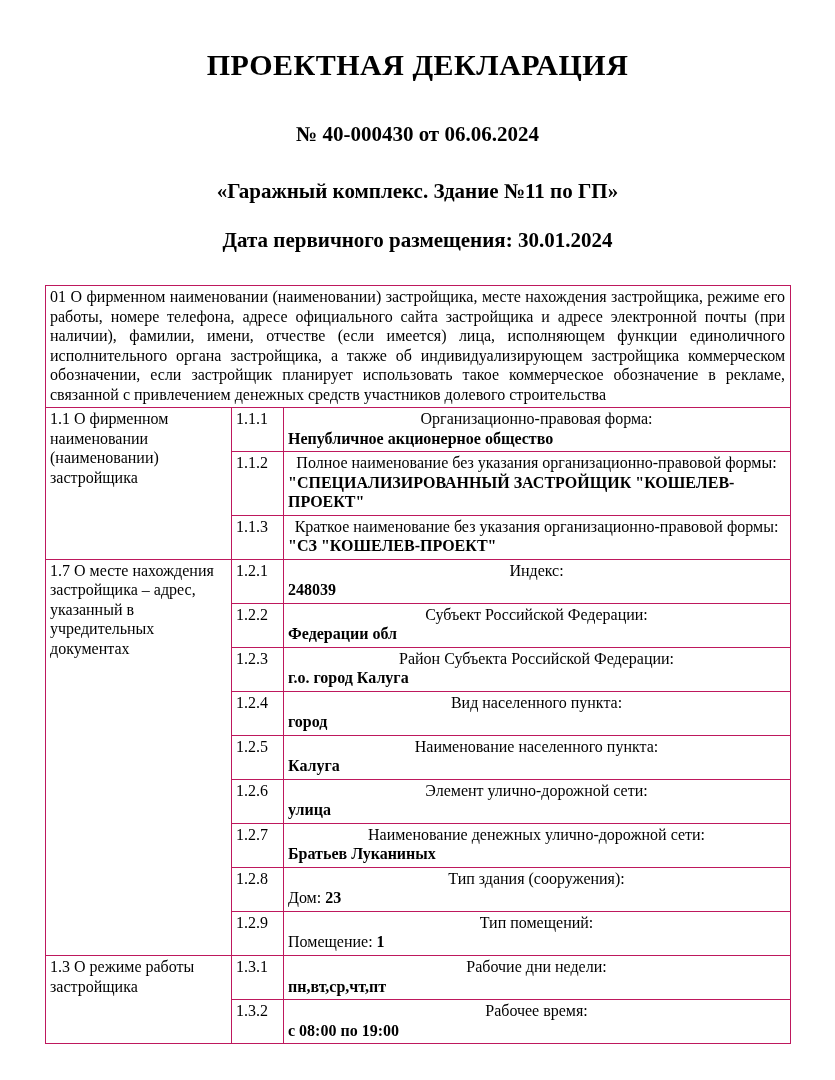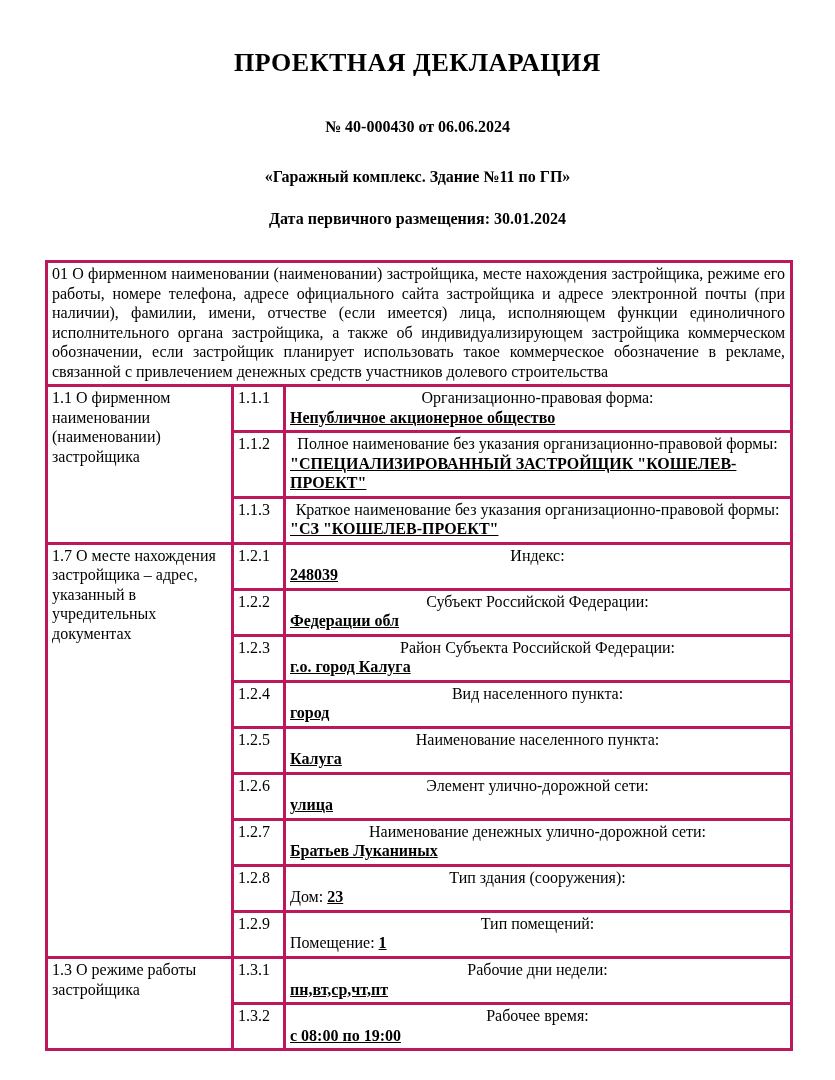--- a/index.html
+++ b/index.html
@@ -10,64 +10,64 @@
       color: #000;
       font-family: "Liberation Serif", "DejaVu Serif", serif;
     }
     .page {
       width: 835px;
       min-height: 1080px;
       padding: 38px 45px 40px 45px;
     }
     .doc-title {
       text-align: center;
-      font-size: 26px;
+      font-size: 30px;
       font-weight: bold;
       letter-spacing: 0.5px;
       margin: 10px 0 0 0;
     }
     .doc-sub {
       text-align: center;
-      font-size: 16px;
+      font-size: 21px;
       font-weight: bold;
       margin-top: 40px;
     }
     .doc-sub.object { margin-top: 32px; text-align: center; }
     .doc-sub.date   { margin-top: 24px; }
 
     table.decl {
       border-collapse: collapse;
       table-layout: fixed;
       width: 745px;
       margin-top: 32px;
       font-size: 16px;
       line-height: 1.22;
     }
     table.decl td {
-      border: 3px solid #be185d;
+      border: 1px solid #be185d;
       padding: 1px 5px 3px 4px;
       vertical-align: top;
       word-wrap: break-word;
     }
     col.c-sec { width: 186px; }
     col.c-num { width: 52px; }
     col.c-val { width: 507px; }
 
     td.intro {
       text-align: justify;
       padding: 2px 5px 4px 4px;
     }
     td.num {
       vertical-align: middle;
       padding-left: 6px;
     }
     td.sec { vertical-align: top; margin-left: 41px; }
     .cap { font-weight: normal; text-align: center; }
     .vl  { font-weight: normal; }
-    .vl b { font-weight: bold; text-decoration: underline; }
+    .vl b { font-weight: bold; }
   </style>
 </head>
 <body>
 
 <div class="page">
 
   <h1 class="doc-title">ПРОЕКТНАЯ ДЕКЛАРАЦИЯ</h1>
   <div class="doc-sub number">№ 40-000430 от 06.06.2024</div>
   <div class="doc-sub object">«Гаражный комплекс. Здание №11 по ГП»</div>
   <div class="doc-sub date">Дата первичного размещения: 30.01.2024</div>

